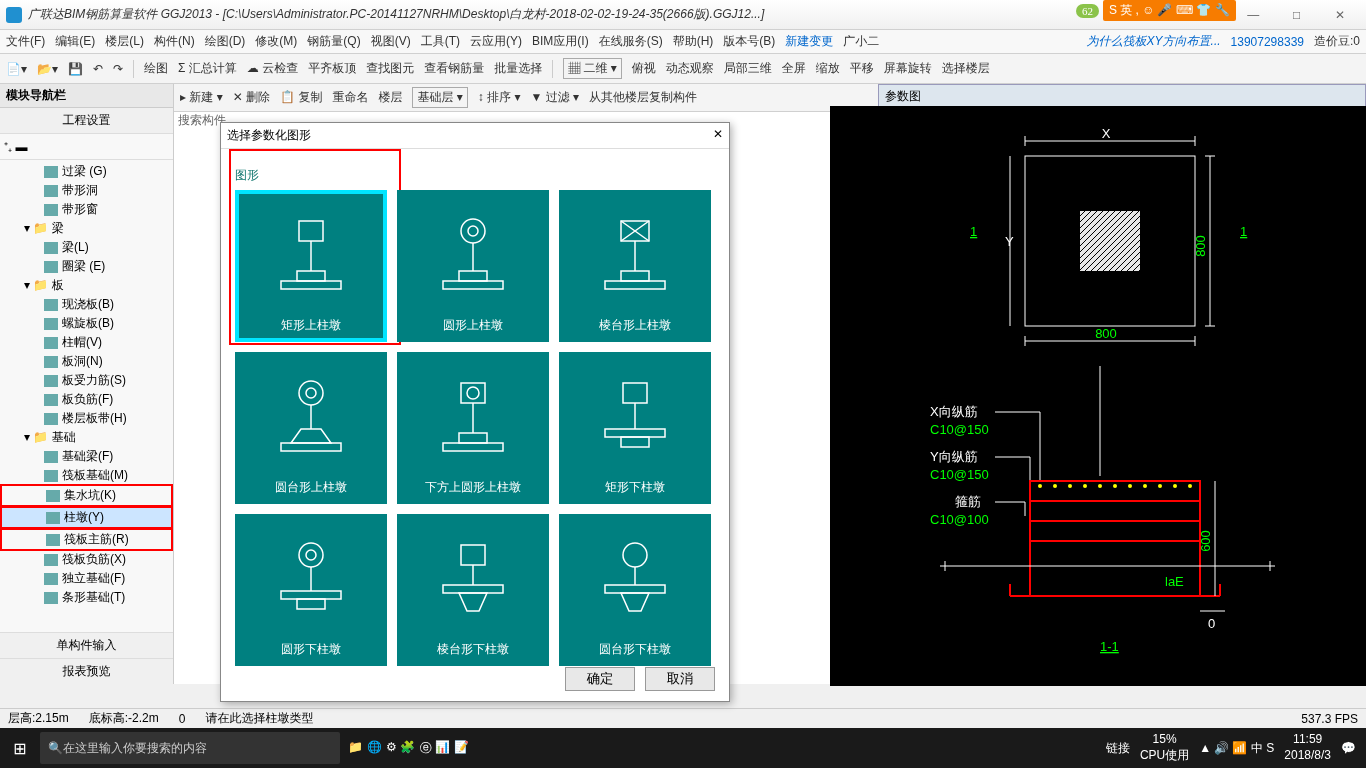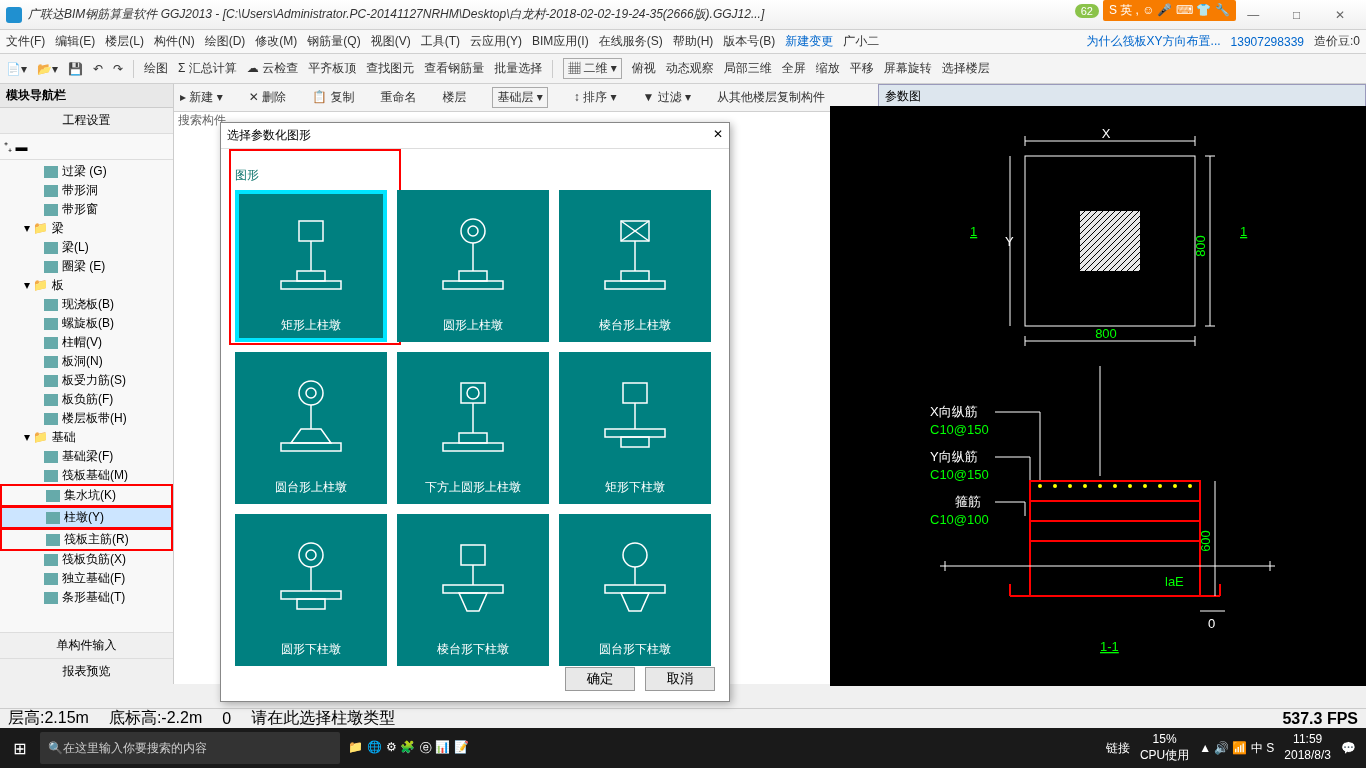--- a/index.html
+++ b/index.html
@@ -3,28 +3,28 @@
 <meta charset="utf-8">
 <style>
 * { margin: 0; padding: 0; box-sizing: border-box; font-family: "Microsoft YaHei", sans-serif; }
 body { width: 1366px; height: 768px; background: #f0f0f0; font-size: 12px; overflow: hidden; position: relative; }
 .titlebar { height: 30px; background: linear-gradient(#fff,#f0f0f0); display: flex; align-items: center; padding: 0 6px; border-bottom: 1px solid #d0d0d0; }
 .titlebar .icon { width: 16px; height: 16px; background: #2090d0; border-radius: 3px; margin-right: 6px; }
 .titlebar .title { flex: 0 0 auto; color: #333; font-style: italic; }
 .titlebar .spacer { flex: 1; }
 .titlebar .winbtns span { display: inline-block; width: 40px; text-align: center; color: #666; }
 .topstrip { position: absolute; top: 0; right: 130px; display: flex; align-items: center; gap: 4px; }
-.badge { background: #8bc34a; color: #fff; padding: 1px 6px; border-radius: 8px; font-size: 11px; }
+.badge { background: #8bc34a; color: #fff; padding: 1px 6px; border-radius: 8px; font-size: 11px; font-family: Liberation Serif, serif; }
 .ime { background: #f77c00; color: #fff; padding: 2px 6px; border-radius: 2px; }
 .menubar { height: 24px; background: #f8f8f8; display: flex; align-items: center; padding: 0 6px; gap: 10px; border-bottom: 1px solid #d0d0d0; }
 .menubar span { color: #333; cursor: default; }
-.menubar .help-q { color: #0066cc; margin-left: auto; }
+.menubar .help-q { color: #0066cc; margin-left: auto; font-style: italic; }
 .toolbar { height: 30px; background: #f4f4f4; display: flex; align-items: center; padding: 0 6px; gap: 10px; border-bottom: 1px solid #d0d0d0; font-size: 12px; color: #333; }
 .toolbar .sep { width: 1px; height: 18px; background: #ccc; }
-.toolbar2 { height: 28px; background: #f4f4f4; display: flex; align-items: center; padding: 0 6px; gap: 26px; border-bottom: 1px solid #d0d0d0; font-size: 12px; color: #333; }
+.toolbar2 { height: 28px; background: #f4f4f4; display: flex; align-items: center; padding: 0 6px; gap: 10px; border-bottom: 1px solid #d0d0d0; font-size: 12px; color: #333; }
 .main { display: flex; height: 600px; }
 .navpanel { width: 174px; background: #f8f8f8; border-right: 1px solid #ccc; display: flex; flex-direction: column; }
 .navhdr { background: #e8e8e8; padding: 3px 6px; border-bottom: 1px solid #ccc; font-weight: bold; }
 .navbtns { display: flex; flex-direction: column; }
 .navbtns div { text-align: center; padding: 4px; border-bottom: 1px solid #ddd; background: #f0f0f0; }
 .tree { flex: 1; overflow: auto; padding: 2px 0; }
 .tree .node { padding: 1px 0 1px 24px; display: flex; align-items: center; gap: 4px; cursor: default; }
 .tree .node.l2 { padding-left: 44px; }
 .tree .node.hl { background: #cce5ff; }
 .tree .redbox { border: 2px solid red; margin: -1px 0; }
@@ -38,22 +38,22 @@
 .dlgbody { padding: 10px 14px; }
 .grouplabel { color: #0f766e; margin-bottom: 6px; margin-top: 8px; }
 .grid { display: grid; grid-template-columns: repeat(3,152px); gap: 10px; }
 .card { height: 152px; background: #008080; color: #fff; display: flex; flex-direction: column; align-items: center; justify-content: flex-end; padding-bottom: 8px; position: relative; cursor: pointer; }
 .card.sel { outline: 4px solid #00e5ff; outline-offset: -4px; }
 .card .shape { flex: 1; display: flex; align-items: center; justify-content: center; }
 .card svg { stroke: #fff; fill: none; stroke-width: 1.5; }
 .redframe { position: absolute; border: 2px solid red; pointer-events: none; }
 .dlgbtns { position: absolute; bottom: 10px; right: 14px; display: flex; gap: 10px; }
 .dlgbtns button { width: 70px; height: 24px; background: #e8e8e8; border: 1px solid #999; }
-.statusbar { position: absolute; bottom: 40px; left: 0; right: 0; height: 20px; background: #f0f0f0; border-top: 1px solid #ccc; display: flex; align-items: center; padding: 0 8px; gap: 20px; font-size: 16px; }
-.statusbar .right { margin-left: auto; font-weight: bold; }
+.statusbar { position: absolute; bottom: 40px; left: 0; right: 0; height: 20px; background: #f0f0f0; border-top: 1px solid #ccc; display: flex; align-items: center; padding: 0 8px; gap: 20px; font-size: 12px; }
+.statusbar .right { margin-left: auto; }
 .taskbar { position: absolute; bottom: 0; left: 0; right: 0; height: 40px; background: #1a1a1a; display: flex; align-items: center; color: #fff; font-size: 12px; }
 .taskbar .start { width: 40px; text-align: center; font-size: 16px; }
 .taskbar .search { background: #333; height: 32px; width: 300px; display: flex; align-items: center; padding: 0 8px; color: #ccc; border-radius: 2px; }
 .taskbar .tray { margin-left: auto; display: flex; align-items: center; gap: 10px; padding: 0 10px; }
 .taskbar .clock { text-align: center; line-height: 1.3; }
 .diagram svg text { font-size: 13px; }
 </style>
 </head>
 <body>
 

